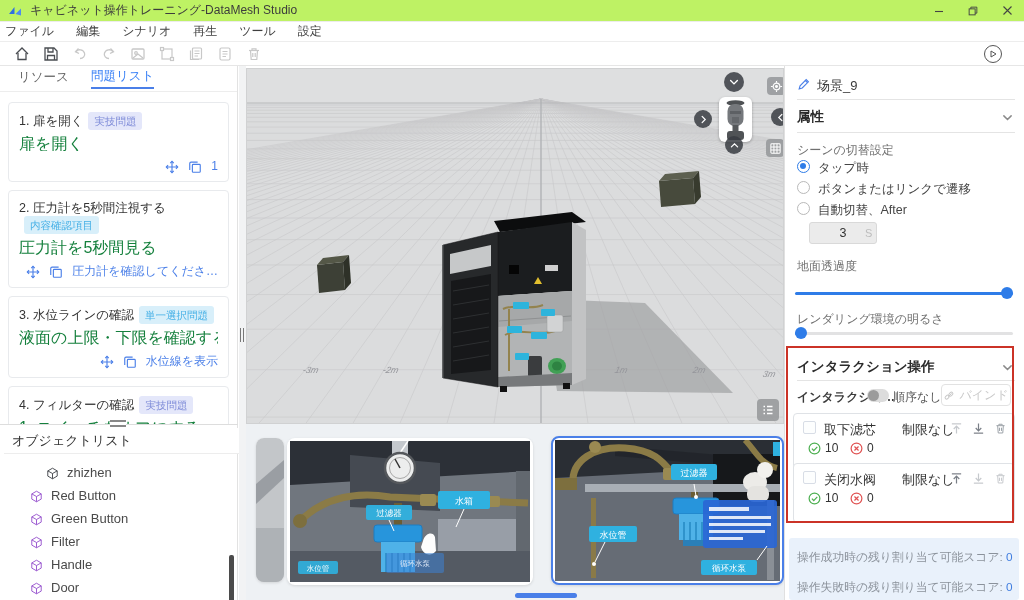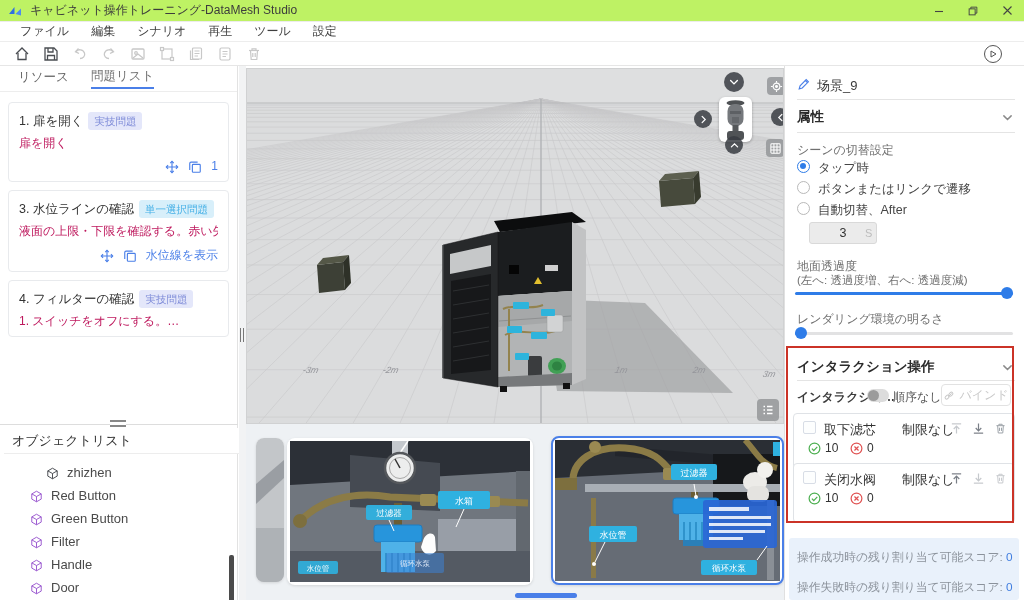--- a/index.html
+++ b/index.html
@@ -7,38 +7,38 @@
   .app { position:relative; width:1024px; height:600px; overflow:hidden; background:#fff;
          font-family:"Liberation Sans","DejaVu Sans",sans-serif; color:#333; font-size:12px; }
   .abs { position:absolute; }
   svg { display:block; }
   .ic { display:inline-block; vertical-align:middle; }
 
   
   .titlebar { position:absolute; left:0; top:0; width:1024px; height:22px; background:#bef264; border-bottom:1px solid #ececec; display:flex; align-items:center; }
   .title-text { font-size:12px; color:#3c3c3c; margin-left:8px; }
   .winbtn { width:34px; height:22px; display:flex; align-items:center; justify-content:center; color:#444; }
-  .menubar { position:absolute; left:0; top:22px; width:1024px; height:20px; background:#fff; border-bottom:1px solid #ededed; display:flex; align-items:center; gap:22px; padding-left:20px; }
+  .menubar { position:absolute; left:0; top:22px; width:1024px; height:20px; background:#fff; border-bottom:1px solid #ededed; display:flex; align-items:center; gap:22px; padding-left:5px; }
   .menu-item { font-size:12px; color:#3f3f3f; }
   .toolbar { position:absolute; left:0; top:42px; width:1024px; height:24px; background:#fff; border-bottom:1px solid #e6e6e6; display:flex; align-items:center; gap:13px; padding-left:14px; }
   .tb { color:#c8c8c8; } .tb.on { color:#4a4d52; }
   .playbtn { position:absolute; right:22px; top:3px; width:18px; height:18px; border:1.4px solid #555; border-radius:50%; display:flex; align-items:center; justify-content:center; }
 
   
   .left-panel { position:absolute; left:0; top:66px; width:238px; height:534px; background:#fff; border-right:1px solid #e2e2e2; }
   .tabs { position:absolute; left:0; top:0; width:100%; height:26px; border-bottom:1px solid #ededed; display:flex; gap:22px; padding-left:18px; align-items:center; }
   .tab { font-size:12.5px; color:#666; padding-bottom:2px; }
-  .tab.active { color:#737373; border-bottom:2px solid #4a7fe8; }
+  .tab.active { color:#3b82f6; border-bottom:2px solid #4a7fe8; }
   .qwrap { position:absolute; left:0; top:27px; width:238px; height:331px; overflow:hidden; padding:9px 8px 0 8px; }
   .qcard { width:221px; background:#fff; border:1px solid #e8eaed; border-radius:4px; padding:9px 10px 7px 10px; margin-bottom:8px; }
   .q-title { font-size:12.5px; color:#333; line-height:16px; }
   .badge { display:inline-block; font-size:10.5px; padding:1px 6px; border-radius:3px; margin-left:5px; white-space:nowrap; }
   .badge.purple { background:#e4e7fa; color:#7e8bd8; }
   .badge.cyan { background:#d8effa; color:#46b0e6; }
-  .q-desc { font-size:12px; color:#be185d; margin-top:6px; line-height:15px; white-space:nowrap; overflow:hidden; }
+  .q-desc { font-size:16px; color:#15803d; margin-top:6px; line-height:15px; white-space:nowrap; overflow:hidden; }
   .q-actions { margin-top:8px; display:flex; justify-content:flex-end; align-items:center; gap:9px; color:#4a7fe8; font-size:12px; }
   .divider-row { position:absolute; left:0; top:358px; width:238px; height:4px; border-top:1px solid #ddd; }
   .drag-eq { position:absolute; left:110px; top:-5px; width:16px; height:7px; border-top:2px solid #888; border-bottom:2px solid #888; background:#fff; }
   .obj-header { position:absolute; left:4px; top:362px; width:238px; height:26px; border-bottom:1px solid #ededed; display:flex; align-items:center; padding-left:8px; font-size:13px; color:#333; background:#fff; }
   .obj-list { position:absolute; left:0; top:389px; width:238px; height:145px; overflow:hidden; padding-top:6px; }
   .obj-item { height:23px; display:flex; align-items:center; gap:8px; font-size:13px; color:#4a4a4a; padding-left:30px; }
   .obj-item.deep { padding-left:46px; }
   .obj-scroll { position:absolute; right:4px; top:100px; width:5px; height:90px; background:#4b4b4b; border-radius:2px; }
 
   
@@ -318,20 +318,33 @@
           <span><svg class="ic" width="14" height="14">
                 <use href="#sym-move"></use>
               </svg></span>
           <span><svg class="ic" width="14" height="14">
                 <use href="#sym-copy"></use>
               </svg></span>
           <span>1</span>
         </div>
       </div>
 
+      <div class="qcard">
+        <div class="q-title"><span>2. 圧力計を5秒間注視する</span><span class="badge cyan">内容確認項目</span></div>
+        <div class="q-desc">圧力計を5秒間見る</div>
+        <div class="q-actions">
+          <span><svg class="ic" width="14" height="14">
+                <use href="#sym-move"></use>
+              </svg></span>
+          <span><svg class="ic" width="14" height="14">
+                <use href="#sym-copy"></use>
+              </svg></span>
+          <span style="white-space:nowrap;overflow:hidden;max-width:150px">圧力計を確認してくださ…</span>
+        </div>
+      </div>
 
       <div class="qcard">
         <div class="q-title"><span>3. 水位ラインの確認</span><span class="badge cyan">単一選択問題</span></div>
         <div class="q-desc">液面の上限・下限を確認する。赤い矢印が基準…</div>
         <div class="q-actions">
           <span><svg class="ic" width="14" height="14">
                 <use href="#sym-move"></use>
               </svg></span>
           <span><svg class="ic" width="14" height="14">
                 <use href="#sym-copy"></use>
@@ -739,21 +752,20 @@
     <span class="rlabel" style="left:33px;top:94px">タップ時</span>
     <span class="radio" style="left:12px;top:115px"></span>
     <span class="rlabel" style="left:33px;top:115px">ボタンまたはリンクで遷移</span>
     <span class="radio" style="left:12px;top:136px"></span>
     <span class="rlabel" style="left:33px;top:136px">自動切替、After</span>
 
     <input class="after-input" style="top: 156px;" readonly="" value="3">
     <span class="after-unit" style="left:80px;top:161px">S</span>
 
     <span class="abs rp-sub" style="left:12px;top:192px">地面透過度</span>
-    <span class="abs rp-sub" style="left:12px;top:207px;font-size:11.5px">(左へ: 透過度増、右へ: 透過度減)</span>
     <div class="track" style="left:10px;top:226px;width:218px;background:#2e7ce8"></div>
     <div class="knob" style="left:216px;top:221px"></div>
 
     <span class="abs rp-sub" style="left:12px;top:245px">レンダリング環境の明るさ</span>
     <div class="track" style="left:10px;top:266px;width:218px;background:#e2e2e3"></div>
     <div class="track" style="left:10px;top:266px;width:10px;background:#2e7ce8"></div>
     <div class="knob" style="left:10px;top:261px"></div>
 
     <span class="abs rp-h" style="left:12px;top:292px">インタラクション操作</span>
     <span class="abs chev-gray" style="left:216px;top:294px"><svg class="ic" width="13" height="13">

